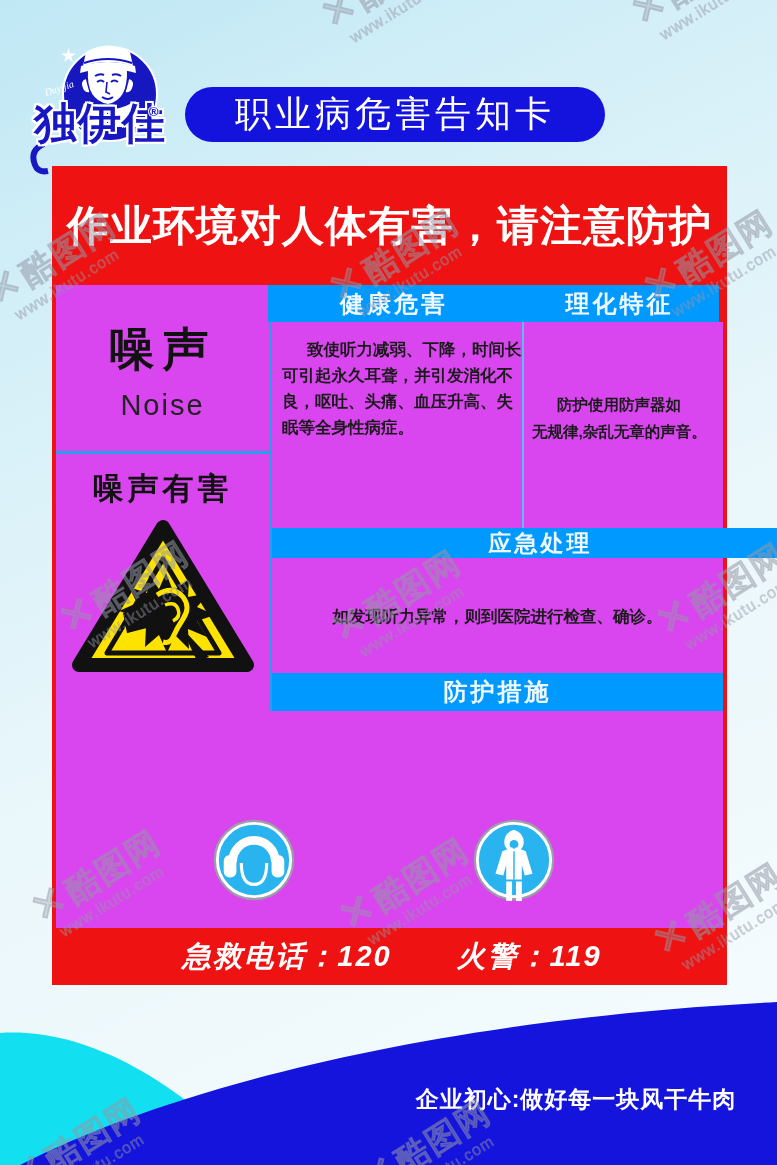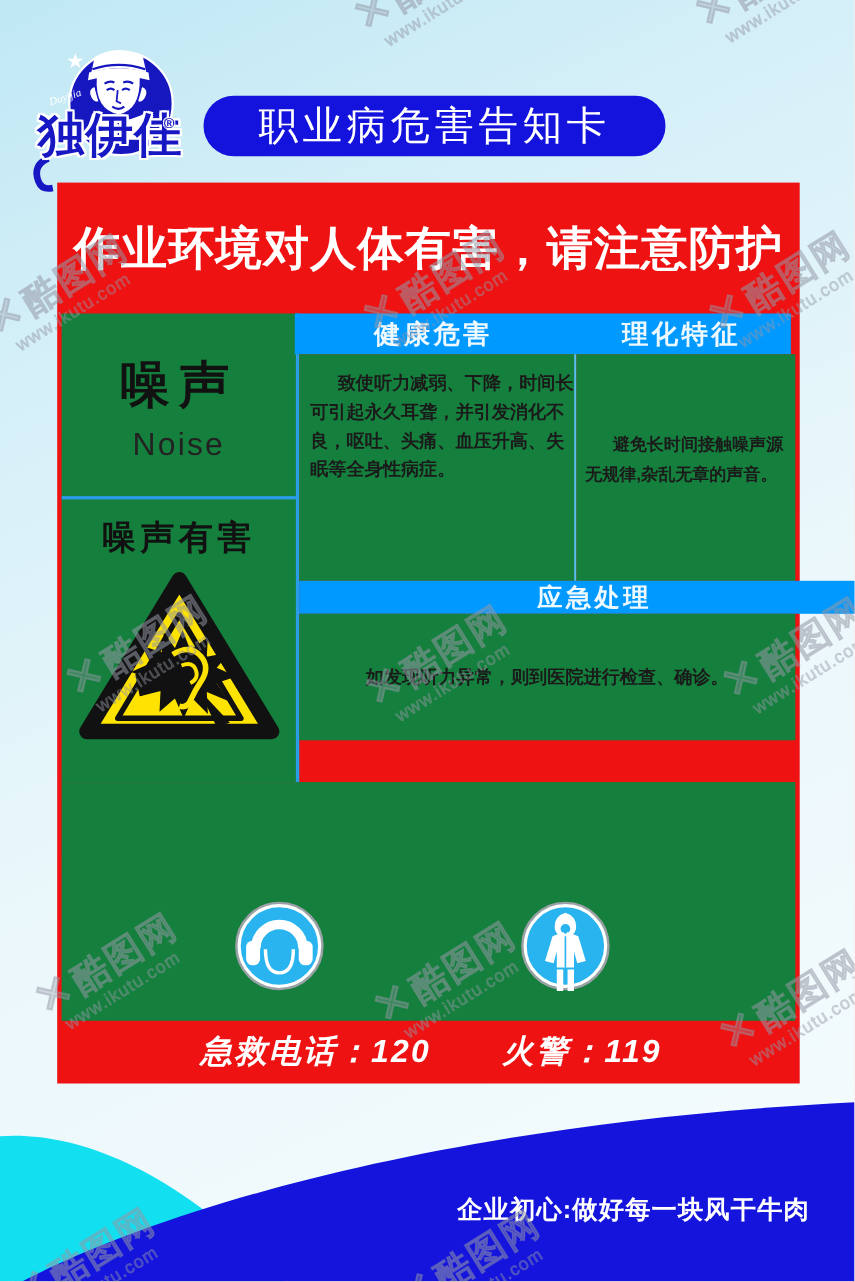--- a/index.html
+++ b/index.html
@@ -27,21 +27,21 @@
     background:#1412dd; border-radius:28px; display:flex; align-items:center; justify-content:center;
   }
   .banner-text { color:#ffffff; font-size:36px; font-weight:normal; letter-spacing:4px; }
   
   .card { position:absolute; left:52px; top:166px; width:675px; height:819px; background:#ee1212; z-index:10; }
   .card-title {
     position:absolute; left:0; top:16px; width:675px; height:88px;
     display:flex; align-items:center; justify-content:center;
     color:#ffffff; font-size:42px; font-weight:bold; letter-spacing:1px; white-space:nowrap;
   }
-  .cell { position:absolute; background:#15803d; }
+  .cell { position:absolute; background:#d946ef; }
   .cell-left { left:4px; top:119px; width:216px; height:426px; border-right:3px solid #2b9ce8; }
   .hz-name { margin-top:34px; text-align:center; font-family:"Liberation Serif", serif;
              font-size:46px; font-weight:bold; color:#111; letter-spacing:8px; }
   .hz-en { margin-top:8px; text-align:center; font-size:29px; color:#222; letter-spacing:2px; }
   .left-divider { position:absolute; left:0; top:166px; width:213px; height:3px; background:#2b9ce8; }
   .hz-statement { position:absolute; left:0; top:183px; width:213px; text-align:center;
                   font-size:31px; font-weight:bold; color:#111; letter-spacing:4px; }
   #tri-svg { position:absolute; left:13px; top:230px; width:188px; height:162px; }
   .bar { position:absolute; background:#0099ff; color:#eef8ff; font-weight:bold;
          display:flex; align-items:center; justify-content:center; }
@@ -138,29 +138,30 @@
     </div>
 
     <div class="cell cellA">
       <div class="tline indent">致使听力减弱、下降，时间长</div>
       <div class="tline">可引起永久耳聋，并引发消化不</div>
       <div class="tline">良，呕吐、头痛、血压升高、失</div>
       <div class="tline">眠等全身性病症。</div>
     </div>
 
     <div class="cell cellB">
-      <div class="tline indent">避免长时间接触噪声源</div>
+      <div class="tline indent">防护使用防声器如</div>
       <div class="tline">无规律,杂乱无章的声音。</div>
     </div>
 
     <div class="bar bar2">应急处理</div>
     <div class="cell cellC">
       <div class="tline">如发现听力异常，则到医院进行检查、确诊。</div>
     </div>
 
+    <div class="bar bar3">防护措施</div>
     <div class="cell cellD">
 
       <svg class="picto" id="icon-ear" viewBox="0 0 84 84">
         <circle cx="42" cy="42" r="40" fill="none" stroke="#9aa0a6" stroke-width="2.5"></circle>
         <circle cx="42" cy="42" r="37.5" fill="#29b4ef" stroke="#ffffff" stroke-width="3"></circle>
         <path d="M20,44 a22,22 0 0 1 44,0" stroke="#ffffff" stroke-width="9" fill="none"></path>
         <rect x="11" y="37" width="13" height="23" rx="6" fill="#ffffff"></rect>
         <rect x="60" y="37" width="13" height="23" rx="6" fill="#ffffff"></rect>
         <path d="M29,45 q0,22 13,22 q13,0 13,-22" stroke="#ffffff" stroke-width="3.2" fill="none"></path>
       </svg>

